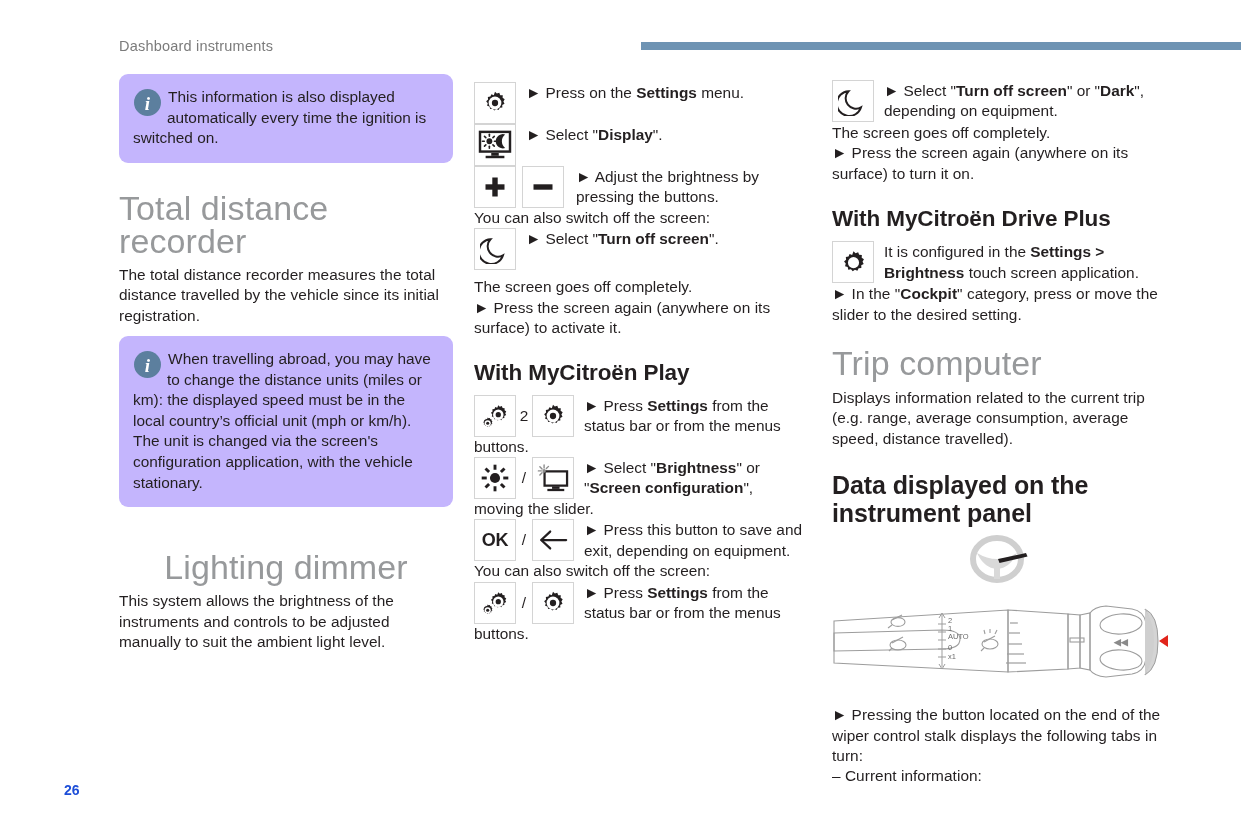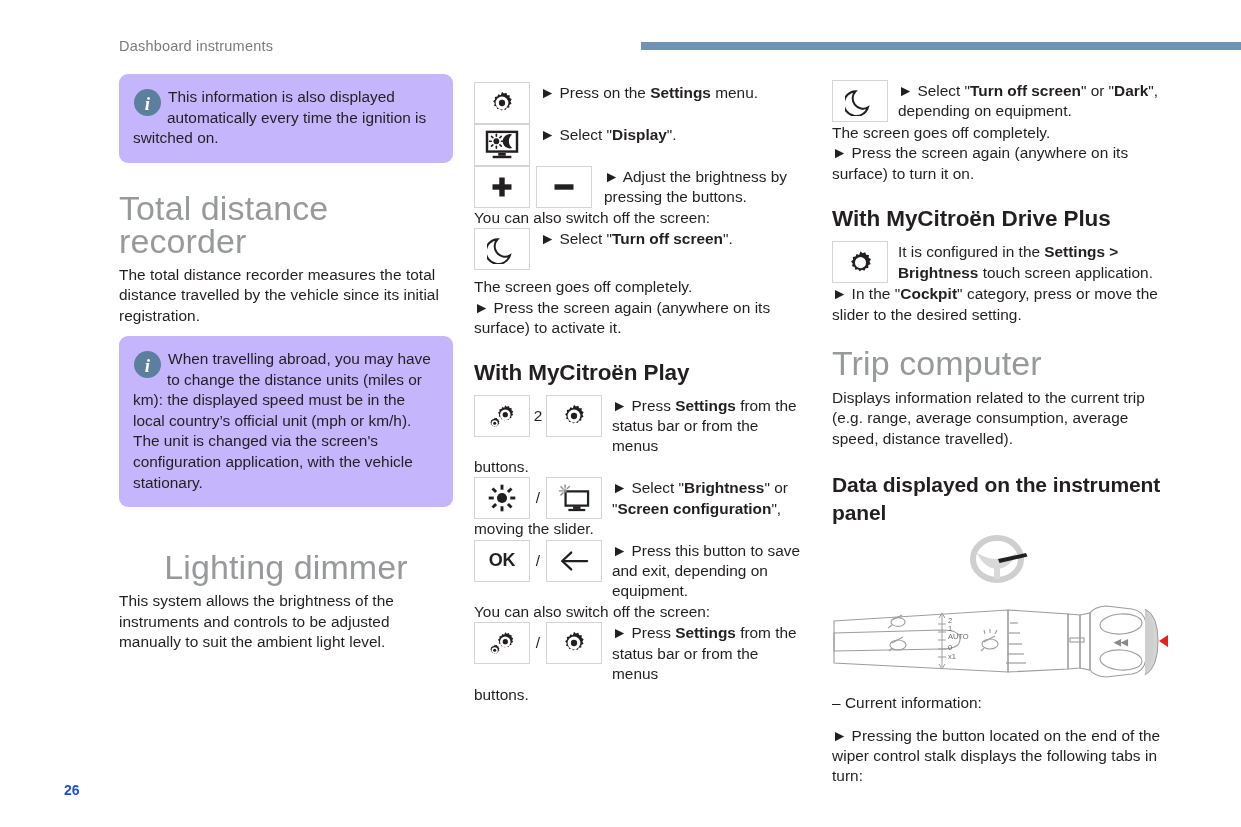--- a/index.html
+++ b/index.html
@@ -76,21 +76,21 @@
   h2.sub {
     margin: 0;
     font-size: 22.5px;
     font-weight: bold;
     color: #231f20;
     line-height: 30px;
     letter-spacing: -0.1px;
   }
   h3.subsub {
     margin: 0;
-    font-size: 21px;
+    font-size: 25px;
     font-weight: bold;
     color: #231f20;
     line-height: 28px;
     letter-spacing: -0.1px;
   }
   b, strong { font-weight: bold; }
 
   
   .note {
     background: #c4b5fd;
@@ -129,21 +129,21 @@
     line-height: 25px;
   }
 
   
   .irow {
     display: flex;
     align-items: flex-start;
     gap: 0px;
   }
   .iconbox {
-    width: 56px;
+    width: 42px;
     height: 42px;
     border: 1px solid #d4d4d4;
     box-sizing: border-box;
     flex: 0 0 auto;
     display: flex;
     align-items: center;
     justify-content: center;
     background: #fff;
   }
   .slash {
@@ -528,17 +528,17 @@
         </g>
 
         <g>
           <path d="M336 48 L336 40 L348 40 L348 56 L336 56 Z" fill="none"></path>
           <path d="M329 48 L344 39 L344 44 L336 44 L336 52 L344 52 L344 57 Z" fill="#e1251b" transform="translate(-1,0)"></path>
         </g>
         <path d="M327 48 L340 39.5 L340 44.5 L363 44.5 L363 51.5 L340 51.5 L340 56.5 Z" fill="#e1251b"></path>
       </svg>
     </div>
 
+    <p class="body-block" style="margin-top:12px;">►  Pressing the button located on the end of the wiper control stalk displays the following tabs in turn:</p>
     <p class="body-block">–  Current information:</p>
-    <p class="body-block" style="margin-top:12px;">►  Pressing the button located on the end of the wiper control stalk displays the following tabs in turn:</p>
   </div>
 
 </div>
 
 </body></html>

